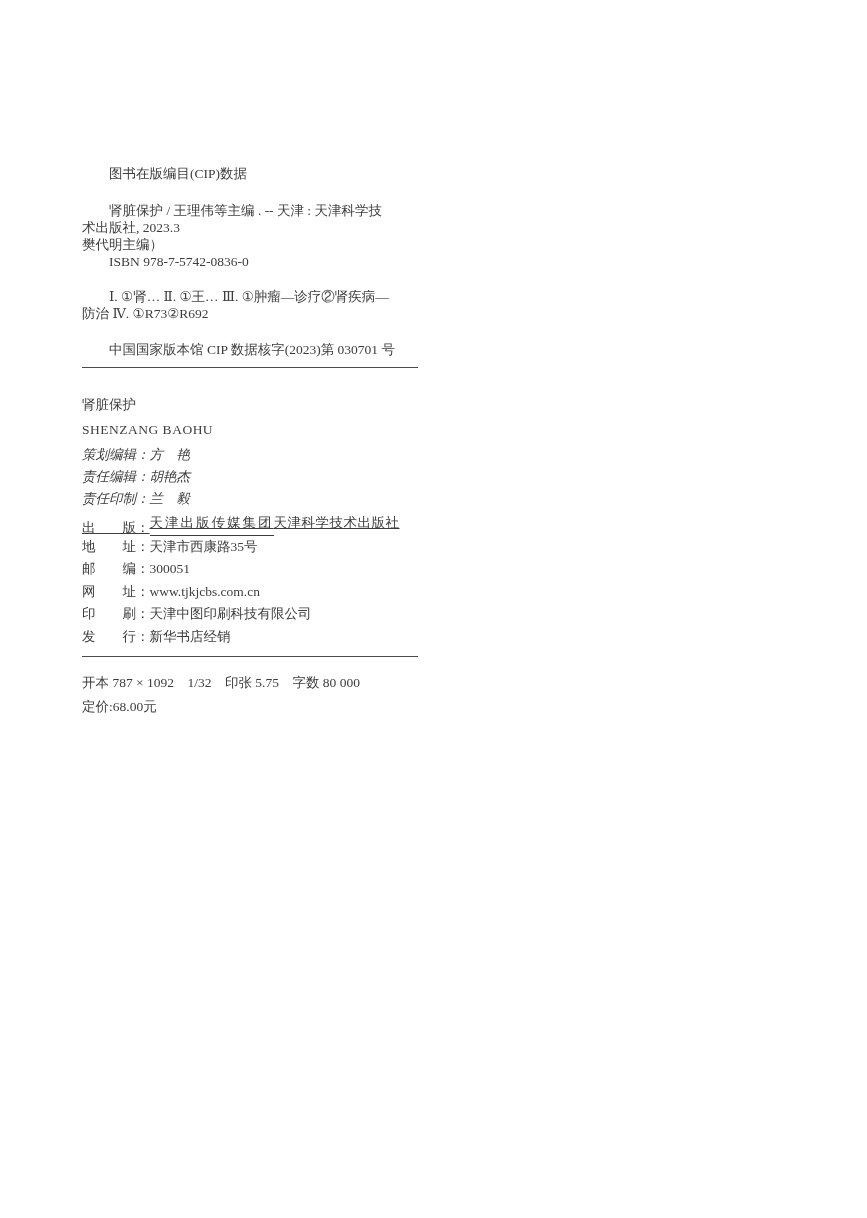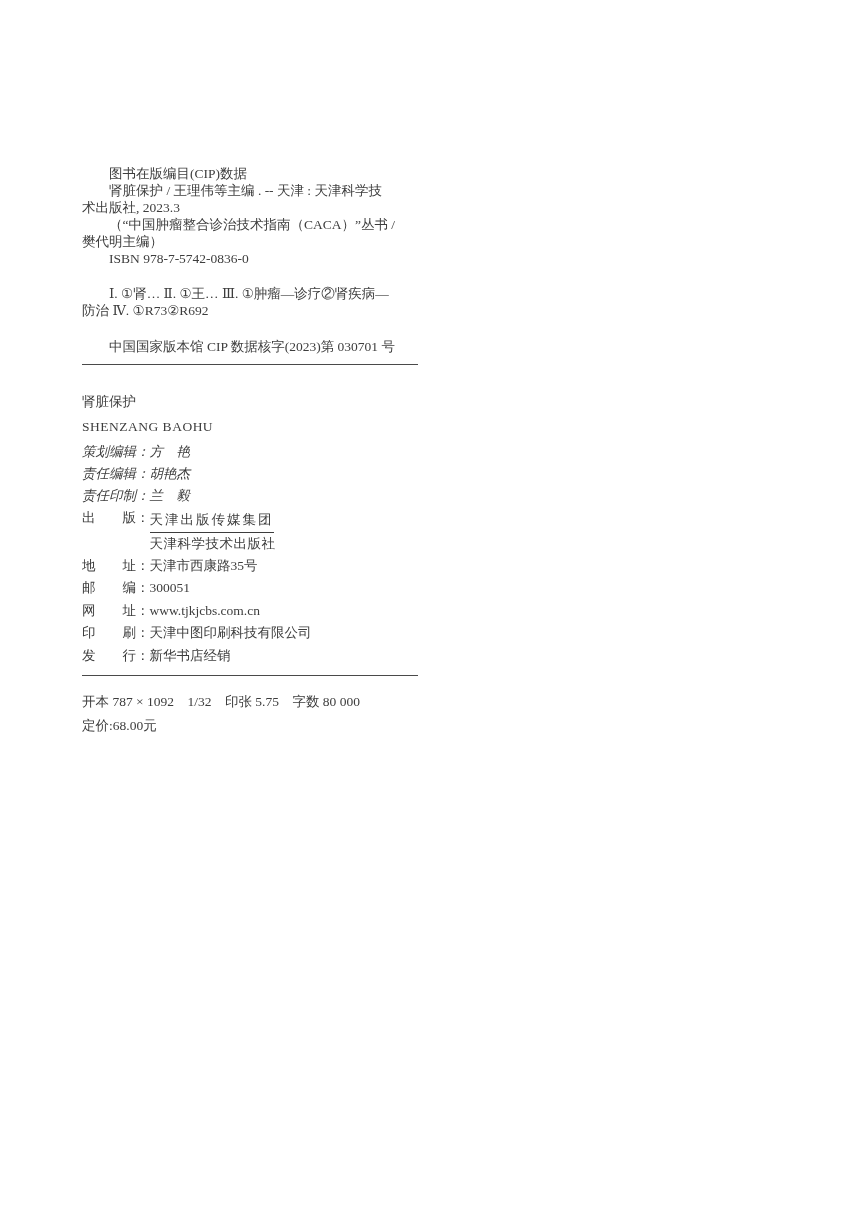--- a/index.html
+++ b/index.html
@@ -21,43 +21,43 @@
     left: 82px;
     top: 165px;
     width: 336px;
     font-size: 13.5px;
     line-height: 17px;
   }
   p { margin: 0; }
   .indent { text-indent: 27px; }
 
   .cip-header { line-height: 17px; }
-  .cip-record { }
+  .cip-record { margin-top: 20px; }
   .cip-class { margin-top: 18px; }
   .cip-registry { margin-top: 19px; }
 
   .rule {
     border: none;
     border-top: 1.6px solid #4a4a4a;
     margin: 0;
     width: 336px;
   }
   .rule-1 { margin-top: 9px; }
   .rule-2 { margin-top: 8px; }
 
   .book-title { margin-top: 28px; line-height: 18px; }
   .book-pinyin { margin-top: 7px; line-height: 18px; letter-spacing: 0.5px; }
 
   .staff-block { margin-top: 5px; font-style: italic; }
   .staff-row { line-height: 22px; display: flex; }
 
   .pub-block { margin-top: 2px; }
-  .pub-row { display: flex; align-items: flex-start; }
+  .pub-row { display: flex; align-items: flex-end; text-decoration: underline; }
   .pub-label { flex: 0 0 auto; }
-  .pub-stack { display: flex; flex-direction: column; line-height: 22px; }
+  .pub-stack { display: flex; flex-direction: row; line-height: 22px; }
   .underlined {
     border-bottom: 1px solid #3d3d3d;
     letter-spacing: 2px;
     padding-bottom: 1px;
     align-self: flex-start;
   }
   .press-line { letter-spacing: 0.5px; }
 
   .info-row { display: flex; line-height: 22.4px; }
   .info-label { flex: 0 0 auto; }
@@ -69,21 +69,20 @@
 <body>
 
 <div class="page">
   <div class="content">
 
     <p class="cip-header indent">图书在版编目(CIP)数据</p>
 
     <div class="cip-record">
       <p class="indent">肾脏保护 / 王理伟等主编 . -- 天津 : 天津科学技</p>
       <p>术出版社, 2023.3</p>
-      <p class="indent">（“中国肿瘤整合诊治技术指南（CACA）”丛书 /</p>
       <p>樊代明主编）</p>
       <p class="indent">ISBN 978-7-5742-0836-0</p>
     </div>
 
     <div class="cip-class">
       <p class="indent">Ⅰ. ①肾… Ⅱ. ①王… Ⅲ. ①肿瘤—诊疗②肾疾病—</p>
       <p>防治 Ⅳ. ①R73②R692</p>
     </div>
 
     <p class="cip-registry indent">中国国家版本馆 CIP 数据核字(2023)第 030701 号</p>

